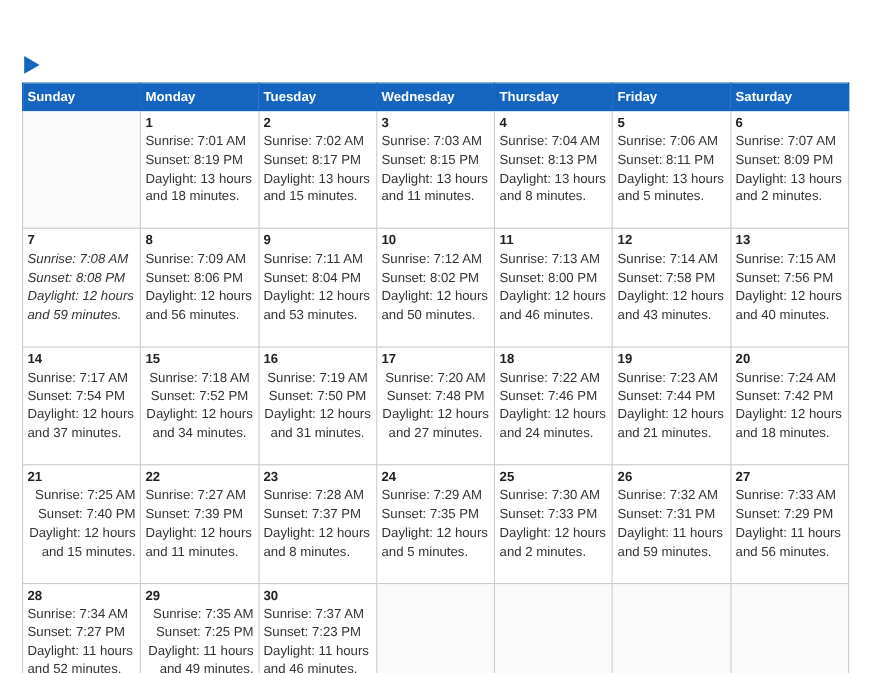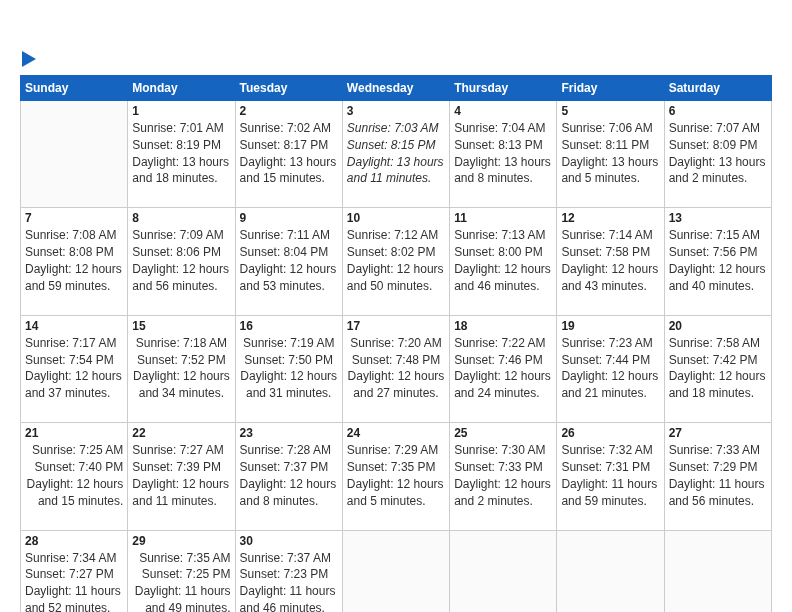--- a/index.html
+++ b/index.html
@@ -146,21 +146,21 @@
           </td>
           <td>
             <span class="day-number">2</span>
             <div class="day-info" style="white-space: pre-line;">Sunrise: 7:02 AM
 Sunset: 8:17 PM
 Daylight: 13 hours
 and 15 minutes.</div>
           </td>
           <td>
             <span class="day-number">3</span>
-            <div class="day-info" style="white-space: pre-line; font-style: italic;">Sunrise: 7:03 AM
+            <div class="day-info" style="white-space: pre-line;">Sunrise: 7:03 AM
 Sunset: 8:15 PM
 Daylight: 13 hours
 and 11 minutes.</div>
           </td>
           <td>
             <span class="day-number">4</span>
             <div class="day-info" style="white-space: pre-line;">Sunrise: 7:04 AM
 Sunset: 8:13 PM
 Daylight: 13 hours
 and 8 minutes.</div>
@@ -176,21 +176,21 @@
             <span class="day-number">6</span>
             <div class="day-info" style="white-space: pre-line;">Sunrise: 7:07 AM
 Sunset: 8:09 PM
 Daylight: 13 hours
 and 2 minutes.</div>
           </td>
         </tr>
         <tr>
           <td>
             <span class="day-number">7</span>
-            <div class="day-info" style="white-space: pre-line;">Sunrise: 7:08 AM
+            <div class="day-info" style="white-space: pre-line; font-style: italic;">Sunrise: 7:08 AM
 Sunset: 8:08 PM
 Daylight: 12 hours
 and 59 minutes.</div>
           </td>
           <td>
             <span class="day-number">8</span>
             <div class="day-info" style="white-space: pre-line;">Sunrise: 7:09 AM
 Sunset: 8:06 PM
 Daylight: 12 hours
 and 56 minutes.</div>
@@ -269,21 +269,21 @@
           </td>
           <td>
             <span class="day-number">19</span>
             <div class="day-info" style="white-space: pre-line;">Sunrise: 7:23 AM
 Sunset: 7:44 PM
 Daylight: 12 hours
 and 21 minutes.</div>
           </td>
           <td>
             <span class="day-number">20</span>
-            <div class="day-info" style="white-space: pre-line;">Sunrise: 7:58 AM
+            <div class="day-info" style="white-space: pre-line;">Sunrise: 7:24 AM
 Sunset: 7:42 PM
 Daylight: 12 hours
 and 18 minutes.</div>
           </td>
         </tr>
         <tr>
           <td>
             <span class="day-number">21</span>
             <div class="day-info" style="white-space: pre-line; text-align: right;">Sunrise: 7:25 AM
 Sunset: 7:40 PM

